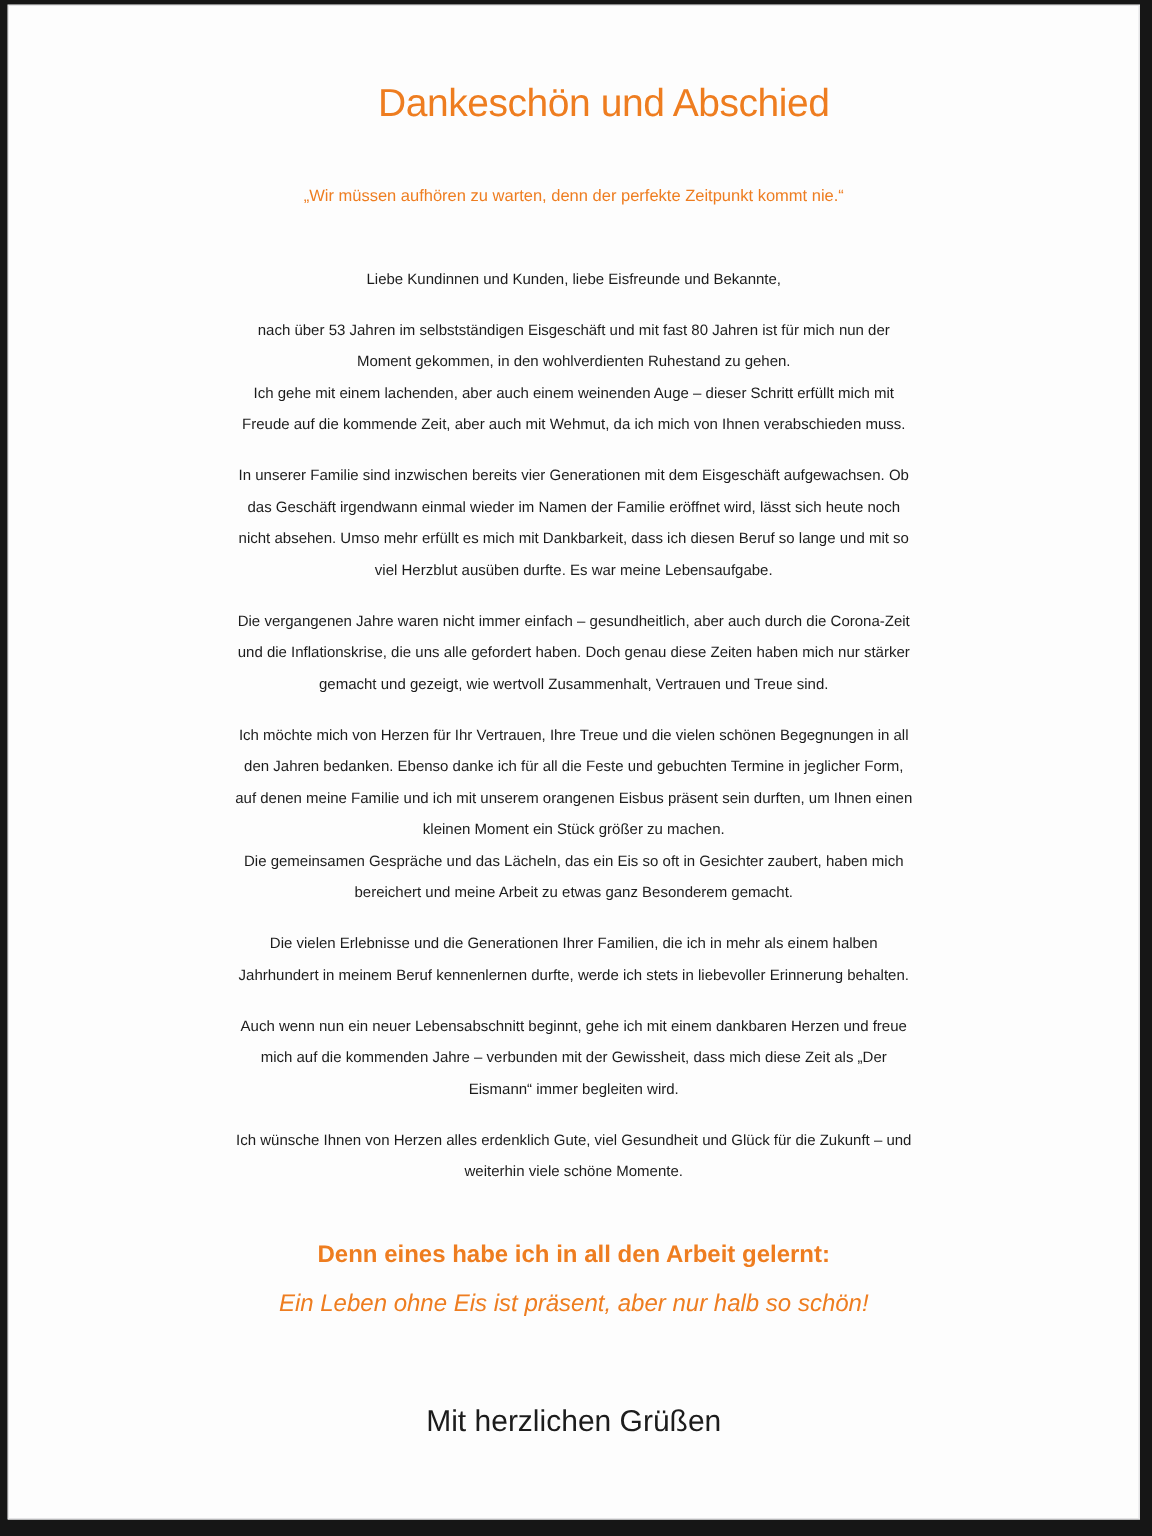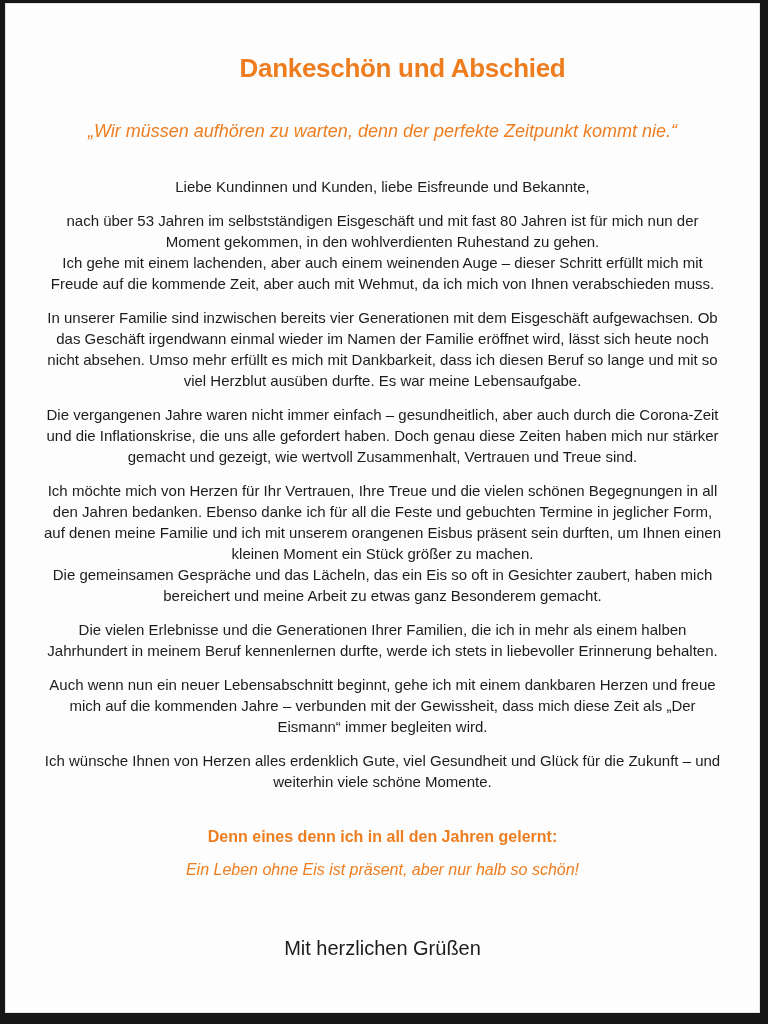--- a/index.html
+++ b/index.html
@@ -27,36 +27,35 @@
     background: var(--page-bg);
     color: var(--text);
     text-align: center;
     overflow: hidden;
     box-shadow: inset 0 0 0 1px #e4e4e6;
   }
   .title {
     margin: 50px 0 0;
     font-size: 26px;
     line-height: 30px;
-    font-weight: bold;
+    font-weight: normal;
     letter-spacing: -0.3px;
     color: var(--accent);
     padding-left: 40px;
   }
   .opening-quote {
     margin: 38px 0 0;
-    font-size: 18px;
+    font-size: 11px;
     line-height: 21px;
-    font-style: italic;
     color: var(--accent);
   }
   .body-block {
     width: 700px;
     margin: 0 auto;
-    font-size: 15px;
+    font-size: 10px;
     line-height: 21px;
   }
   .salutation { margin: 34px 0 0; }
   .para {
     margin: 13px 0 0;
     white-space: pre-line;
   }
   .lesson-heading {
     margin: 36px 0 0;
     font-size: 16px;
@@ -117,21 +116,21 @@
 
     <p class="para">Auch wenn nun ein neuer Lebensabschnitt beginnt, gehe ich mit einem dankbaren Herzen und freue
 mich auf die kommenden Jahre – verbunden mit der Gewissheit, dass mich diese Zeit als „Der
 Eismann“ immer begleiten wird.</p>
 
     <p class="para">Ich wünsche Ihnen von Herzen alles erdenklich Gute, viel Gesundheit und Glück für die Zukunft – und
 weiterhin viele schöne Momente.</p>
 
   </div>
 
-  <p class="lesson-heading">Denn eines denn ich in all den Jahren gelernt:</p>
+  <p class="lesson-heading">Denn eines habe ich in all den Arbeit gelernt:</p>
 
   <p class="lesson-quote">Ein Leben ohne Eis ist präsent, aber nur halb so schön!</p>
 
   <div class="signature">
     <p>Mit herzlichen Grüßen</p>
   </div>
 
 </div>
 
 </body></html>

